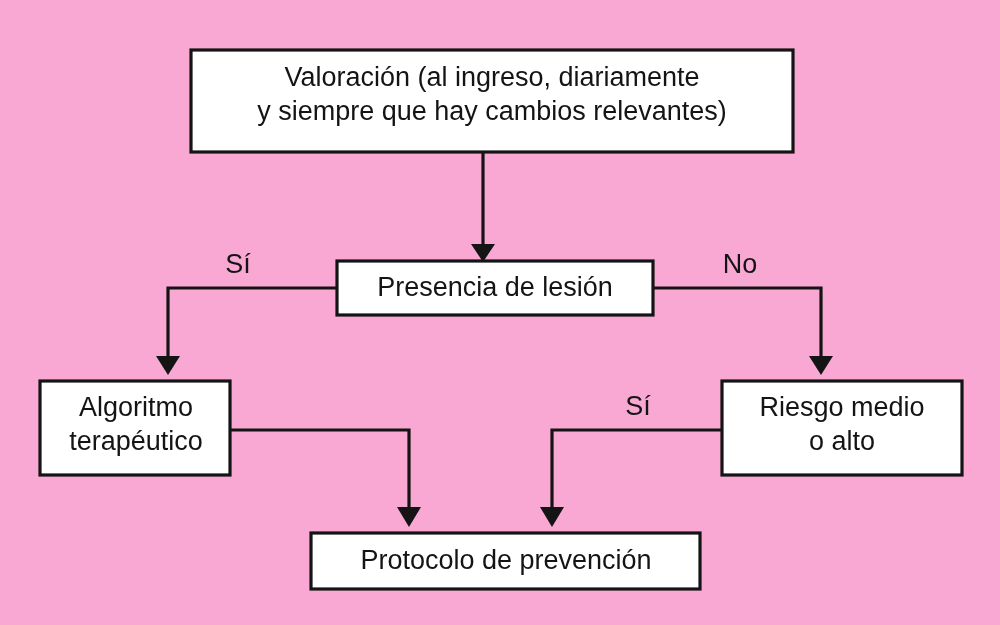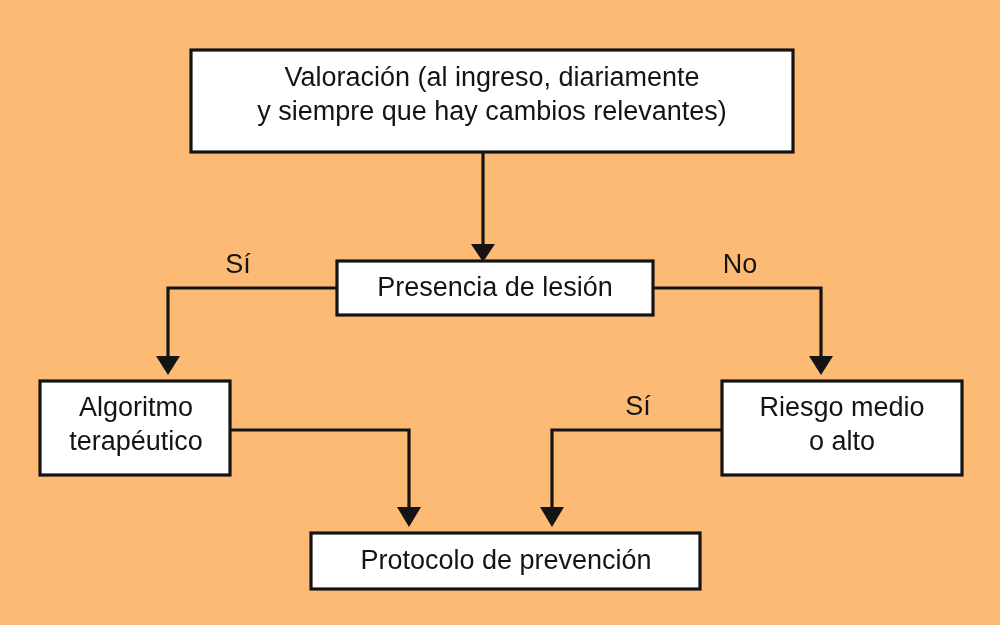--- a/index.html
+++ b/index.html
@@ -10,21 +10,21 @@
   body {
     width: 1000px;
     height: 625px;
     font-family: "Liberation Sans", sans-serif;
     overflow: hidden;
   }
   #flowchart-root {
     position: relative;
     width: 1000px;
     height: 625px;
-    background: #fdba74;
+    background: #f9a8d4;
     text-align: right;
   }
   svg.diagram {
     position: absolute;
     top: 0;
     left: 0;
     width: 1000px;
     height: 625px;
     display: block;
   }

